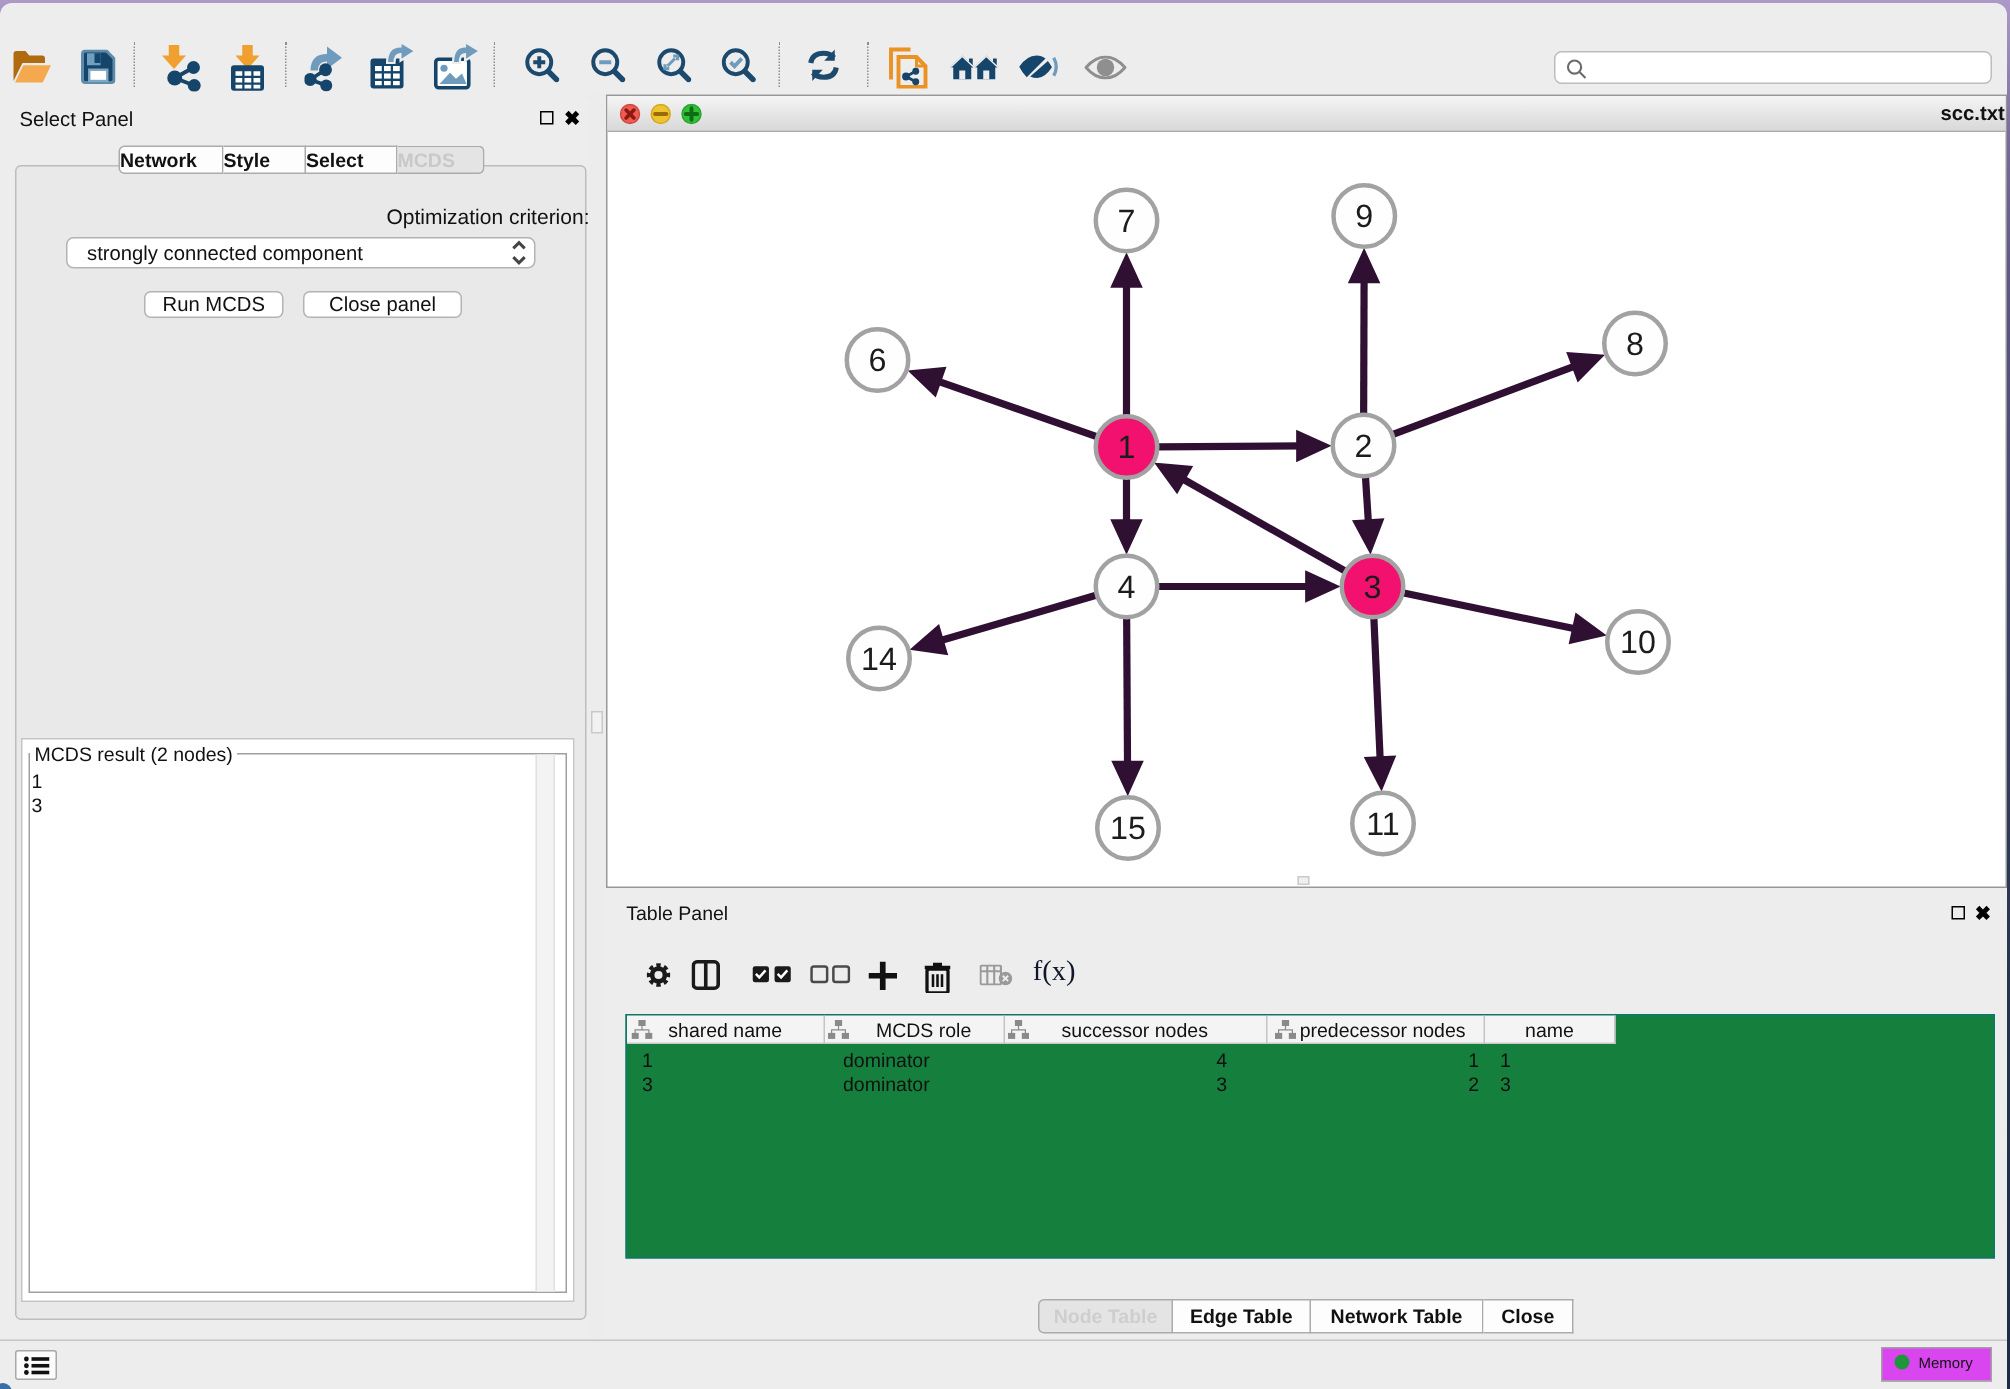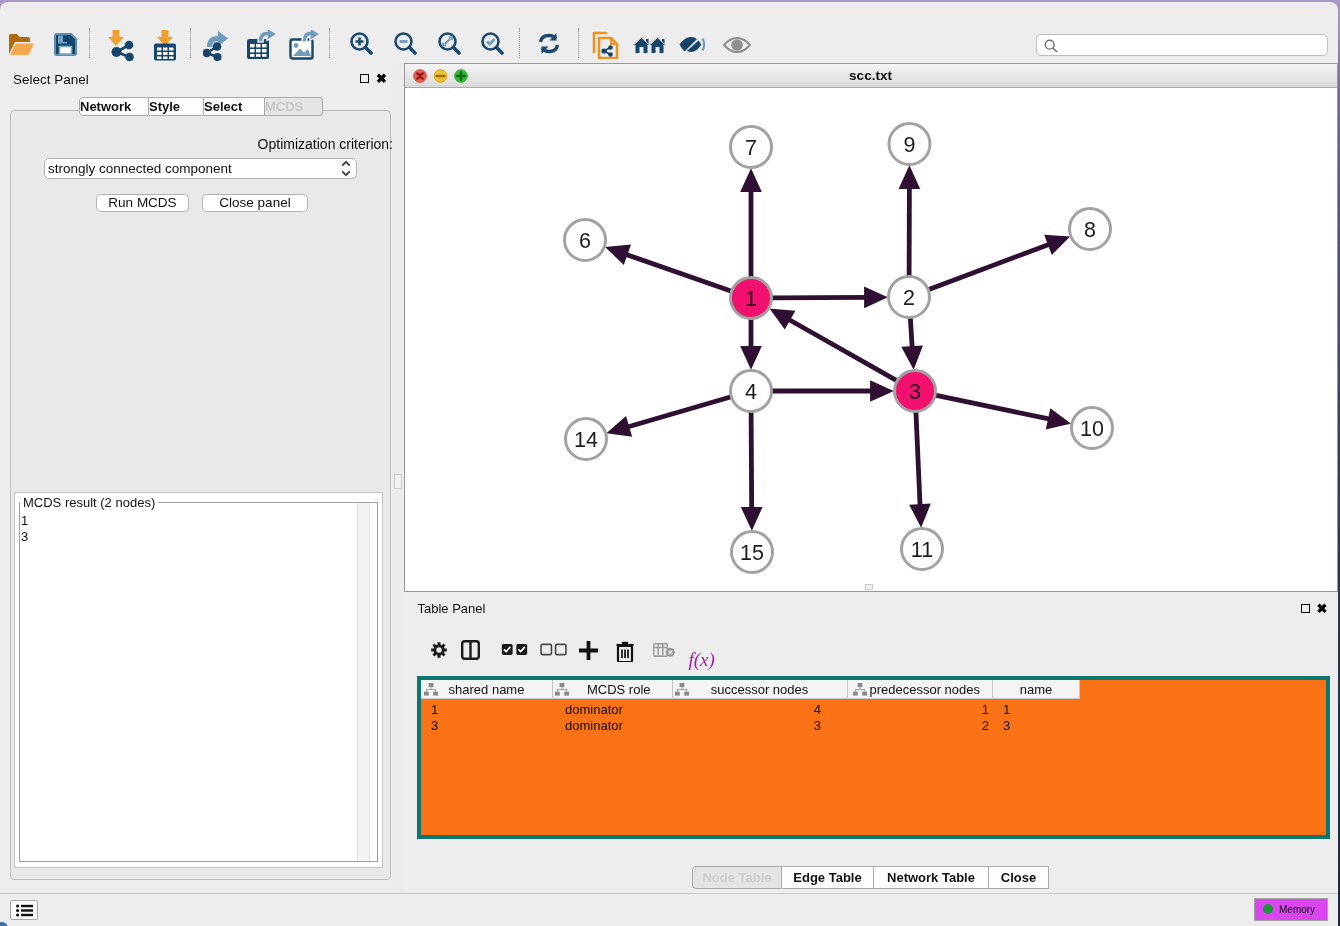--- a/index.html
+++ b/index.html
@@ -13,39 +13,39 @@
 .ticon{position:absolute}
 #search{position:absolute;left:1036px;top:11px;width:292px;height:22px;background:#fff;border:1px solid #bdbdbd;border-radius:5px}
 
 #cp{position:absolute;left:0;top:61px;width:393px;height:830px;background:#ededed}
 #cptitle{position:absolute;left:13px;top:9px;font-size:13.5px;color:#111}
 .floatbtn{position:absolute;width:9px;height:9px;border:1.5px solid #000}
 .closex{position:absolute;font-size:13px;font-weight:bold;color:#000}
 #cppanel{position:absolute;left:10px;top:47px;width:381px;height:770px;background:#e9e9e9;border:1px solid #bdbdbd;border-radius:4px}
 .tab{position:absolute;top:34px;height:19px;background:#fdfdfd;border:1px solid #ababab;border-left:none;font-size:13px;font-weight:bold;color:#111;text-align:left;line-height:18px;z-index:3}
 #optlabel{position:absolute;left:0;width:100%;top:73px;text-align:right;font-size:14px;color:#111}
-#dropdown{position:absolute;left:44px;top:95px;width:313px;height:21px;background:#fff;border:1px solid #b3b3b3;border-radius:5px;font-size:13.5px;color:#111;line-height:19px;padding-left:3px}
+#dropdown{position:absolute;left:44px;top:95px;width:313px;height:21px;background:#fff;border:1px solid #b3b3b3;border-radius:5px;font-size:13.5px;color:#111;line-height:19px;padding-left:13px}
 .btn{position:absolute;top:131px;height:18px;background:#fff;border:1px solid #b3b3b3;border-radius:4.5px;font-size:13.5px;color:#111;text-align:center;line-height:16px}
 #mcdsbox{position:absolute;left:14px;top:429px;width:369px;height:376px;background:#fff;border:1px solid #c6c6c6}
 #mcdsinner{position:absolute;left:4px;top:9px;right:4px;bottom:5px;border:1px solid #9f9f9f}
 #mcdslegend{position:absolute;left:5px;top:2px;font-size:13px;color:#111;z-index:2;padding:0 3px;background:#fff}
 #mcdsscroll{position:absolute;right:12px;top:10px;bottom:6px;width:13px;background:#f3f3f3;border-left:1px solid #e2e2e2;border-right:1px solid #e2e2e2}
 
 #vsplit{position:absolute;left:393px;top:61px;width:10.5px;height:830px;background:#ececec}
 #vsplithandle{position:absolute;left:394px;top:472px;width:8px;height:15px;background:#f2f2f2;border:1px solid #c9c9c9}
 
 #netframe{position:absolute;left:403.5px;top:61px;width:934px;height:529px;border:1px solid #989898;background:#fff}
 #nettitle{position:absolute;left:0;top:0;width:100%;height:24px;background:linear-gradient(#f5f5f5,#d8d8d8);border-bottom:1px solid #aaa}
-#netname{position:absolute;left:0;right:0;top:4px;text-align:center;font-size:13.5px;font-weight:bold;color:#111}
+#netname{position:absolute;left:0;right:0;top:4px;text-align:right;font-size:13.5px;font-weight:bold;color:#111}
 #hsplit{position:absolute;left:403.5px;top:590px;width:934px;height:5px;background:#ededed}
 #hsplithandle{position:absolute;left:865px;top:582px;width:8px;height:6px;background:#f0f0f0;border:1px solid #cacaca}
 
 #tp{position:absolute;left:403.5px;top:595px;width:934px;height:296px;background:#ededed}
 #tptitle{position:absolute;left:14px;top:4px;font-size:13px;color:#111}
-#tptable{position:absolute;left:13.5px;top:79px;width:913px;height:163px;background:#f97316;border:4px solid #0f766e}
+#tptable{position:absolute;left:13.5px;top:79px;width:913px;height:163px;background:#15803d;border:1px solid #0f766e}
 #thead{position:absolute;left:0;top:0;width:659px;height:19px;background:#f4f4f4;border-bottom:1px solid #c9c9c9}
 .thcell{position:absolute;top:0;height:19px;border-right:1px solid #c4c4c4;font-size:13px;color:#111;text-align:center;line-height:19px}
 .tcell{position:absolute;font-size:13px;color:#111;height:16px;line-height:16px}
 .treeic{position:absolute;top:3px}
 .tab2{position:absolute;top:269px;height:23px;background:#fdfdfd;border:1px solid #ababab;border-left:none;font-size:13px;font-weight:bold;color:#111;text-align:center;line-height:21px}
 
 #status{position:absolute;left:0;top:891px;width:100%;height:31px;background:#ededed;border-top:1px solid #c6c6c6}
 #listbtn{position:absolute;left:10px;top:6px;width:28px;height:20px;background:#fbfbfb;border:1px solid #a8a8a8;border-radius:2px}
 #membtn{position:absolute;left:1254px;top:4px;width:74px;height:23px;background:#d946ef;border:1px solid #a2a2a2;font-size:10px;color:#111;line-height:21px}
 </style></head>
@@ -306,21 +306,21 @@
         <path d="M0.5 4 L17.5 4" stroke="#111" stroke-width="2.2"></path>
         <path d="M6 2 L12 2" stroke="#111" stroke-width="2.4"></path>
         <path d="M6 8.5 L6 17 M9 8.5 L9 17 M12 8.5 L12 17" stroke="#111" stroke-width="1.7"></path>
       </svg>
       <svg style="position:absolute;left:249px;top:46px" width="22" height="14" viewBox="0 0 22 14">
         <rect x="0.7" y="0.7" width="13.6" height="12.6" rx="1" fill="none" stroke="#9a9a9a" stroke-width="1.4"></rect>
         <path d="M0.7 4.5 L14.3 4.5 M5.2 0.7 L5.2 13.3 M9.8 0.7 L9.8 13.3" stroke="#9a9a9a" stroke-width="1.4"></path>
         <circle cx="17.3" cy="9.3" r="4.5" fill="#9a9a9a"></circle>
           <path d="M15.5 7.5 L19.1 11.1 M19.1 7.5 L15.5 11.1" stroke="#ededed" stroke-width="1.3"></path>
       </svg>
-      <div style="position:absolute;left:285px;top:52px;font-family:'Liberation Serif',serif;font-style:italic;font-size:19px;color:#a21caf">f(x)</div>
+      <div style="position:absolute;left:285px;top:40px;font-family:'Liberation Serif',serif;font-size:19px;color:#0f172a">f(x)</div>
     </div>
     <div id="tptable">
       <div id="thead">
         <div class="thcell" style="left:0;width:132px">shared name</div>
         <div class="thcell" style="left:132px;width:119.5px;text-indent:13px">MCDS role</div>
         <div class="thcell" style="left:251.5px;width:175px">successor nodes</div>
         <div class="thcell" style="left:426.5px;width:145.5px;text-indent:10px">predecessor nodes</div>
         <div class="thcell" style="left:572px;width:87px">name</div>
         <svg class="treeic" style="left:2.5px" width="14" height="13" viewBox="0 0 14 13">
             <g fill="#8a8a8a">

